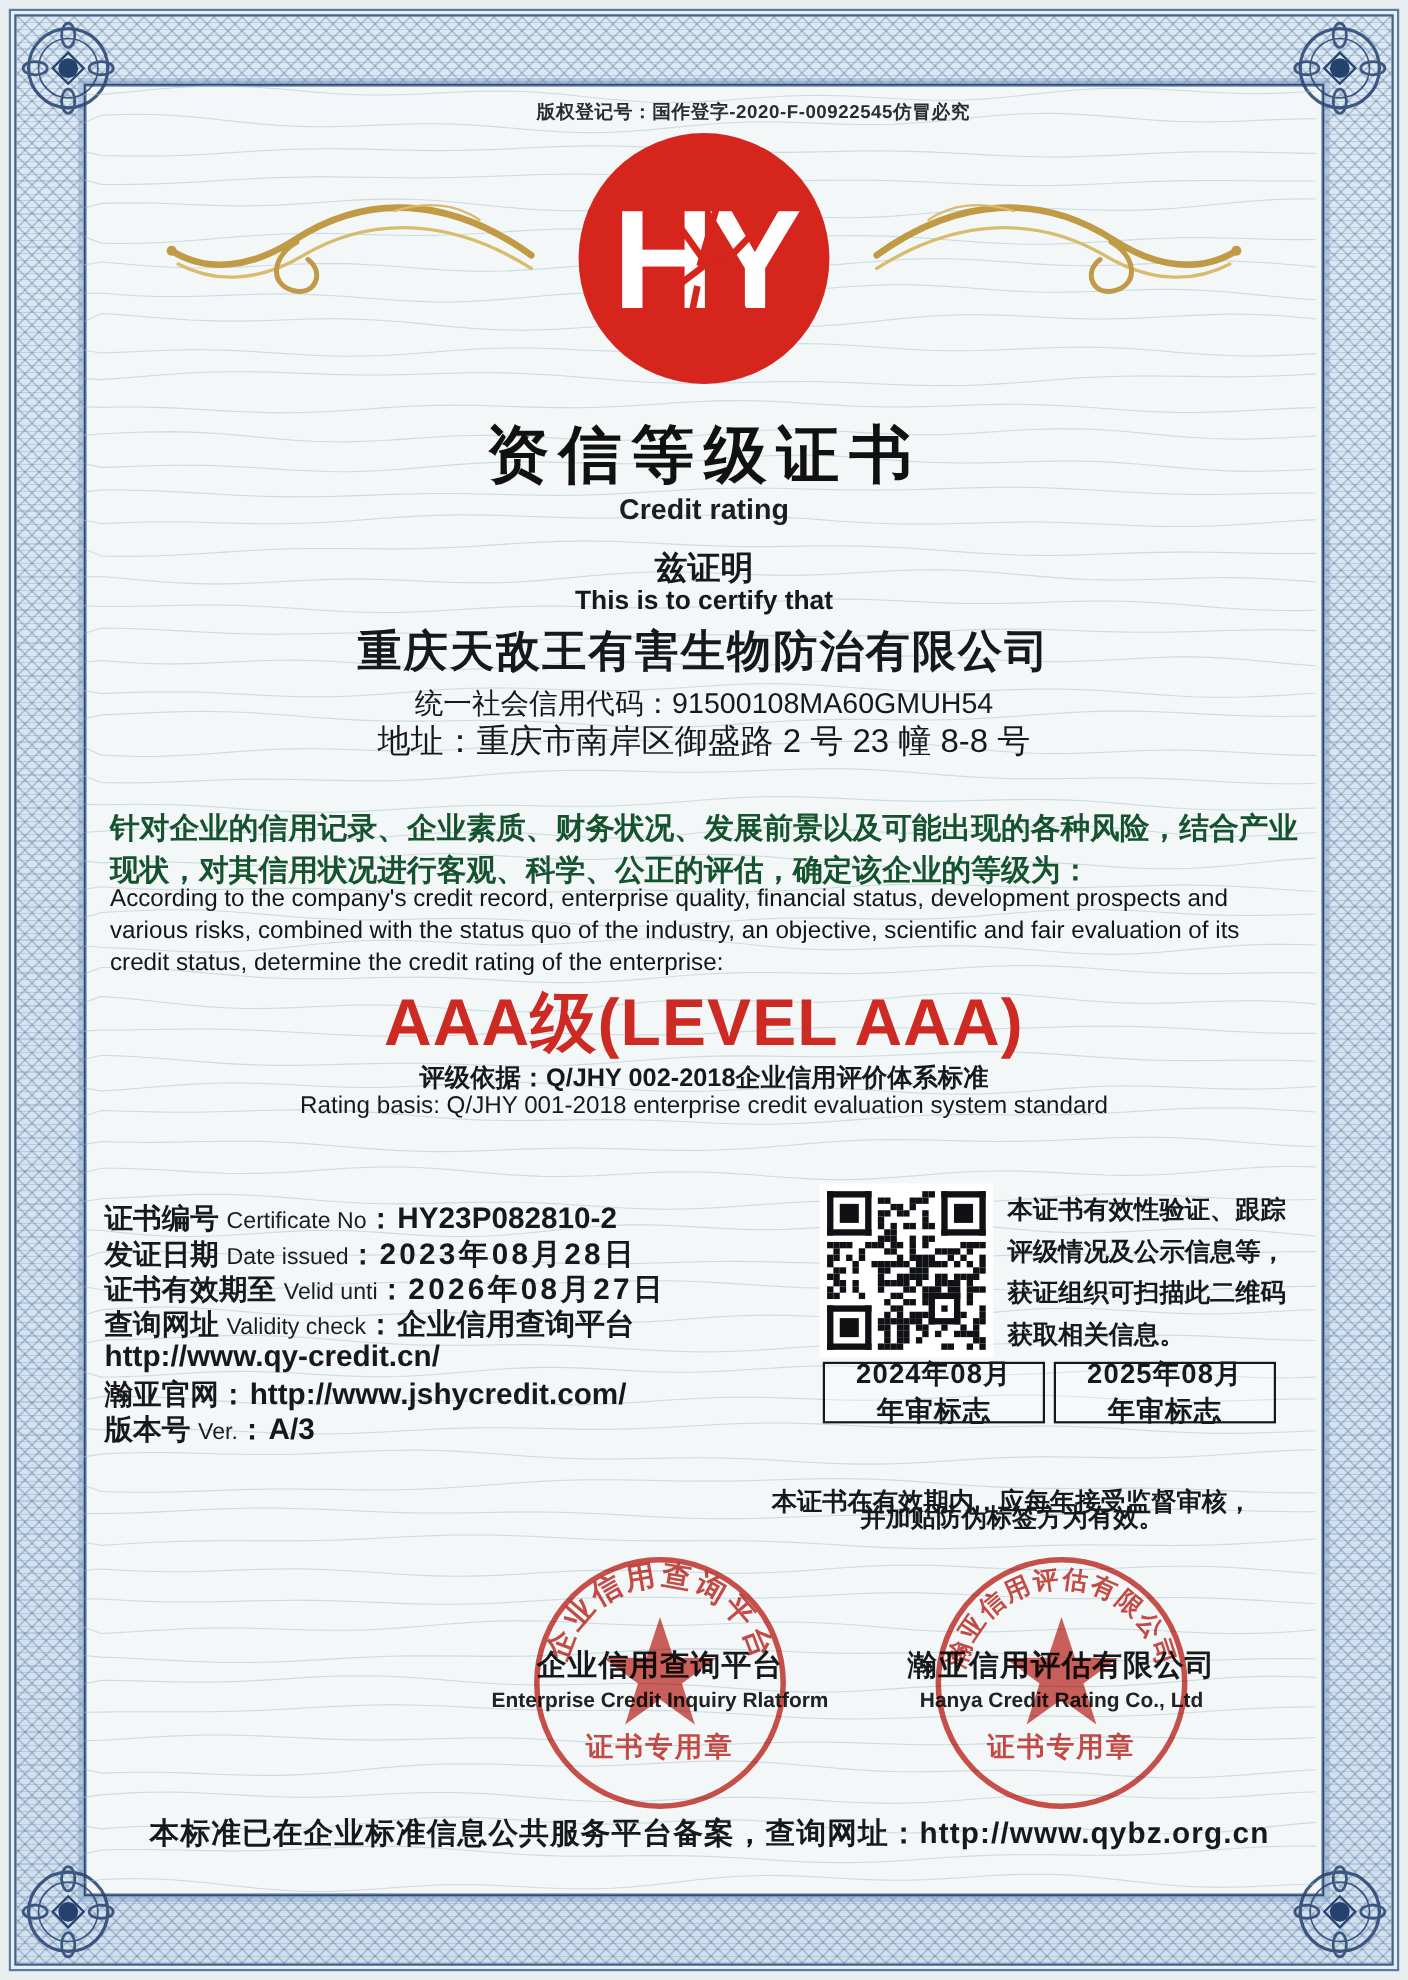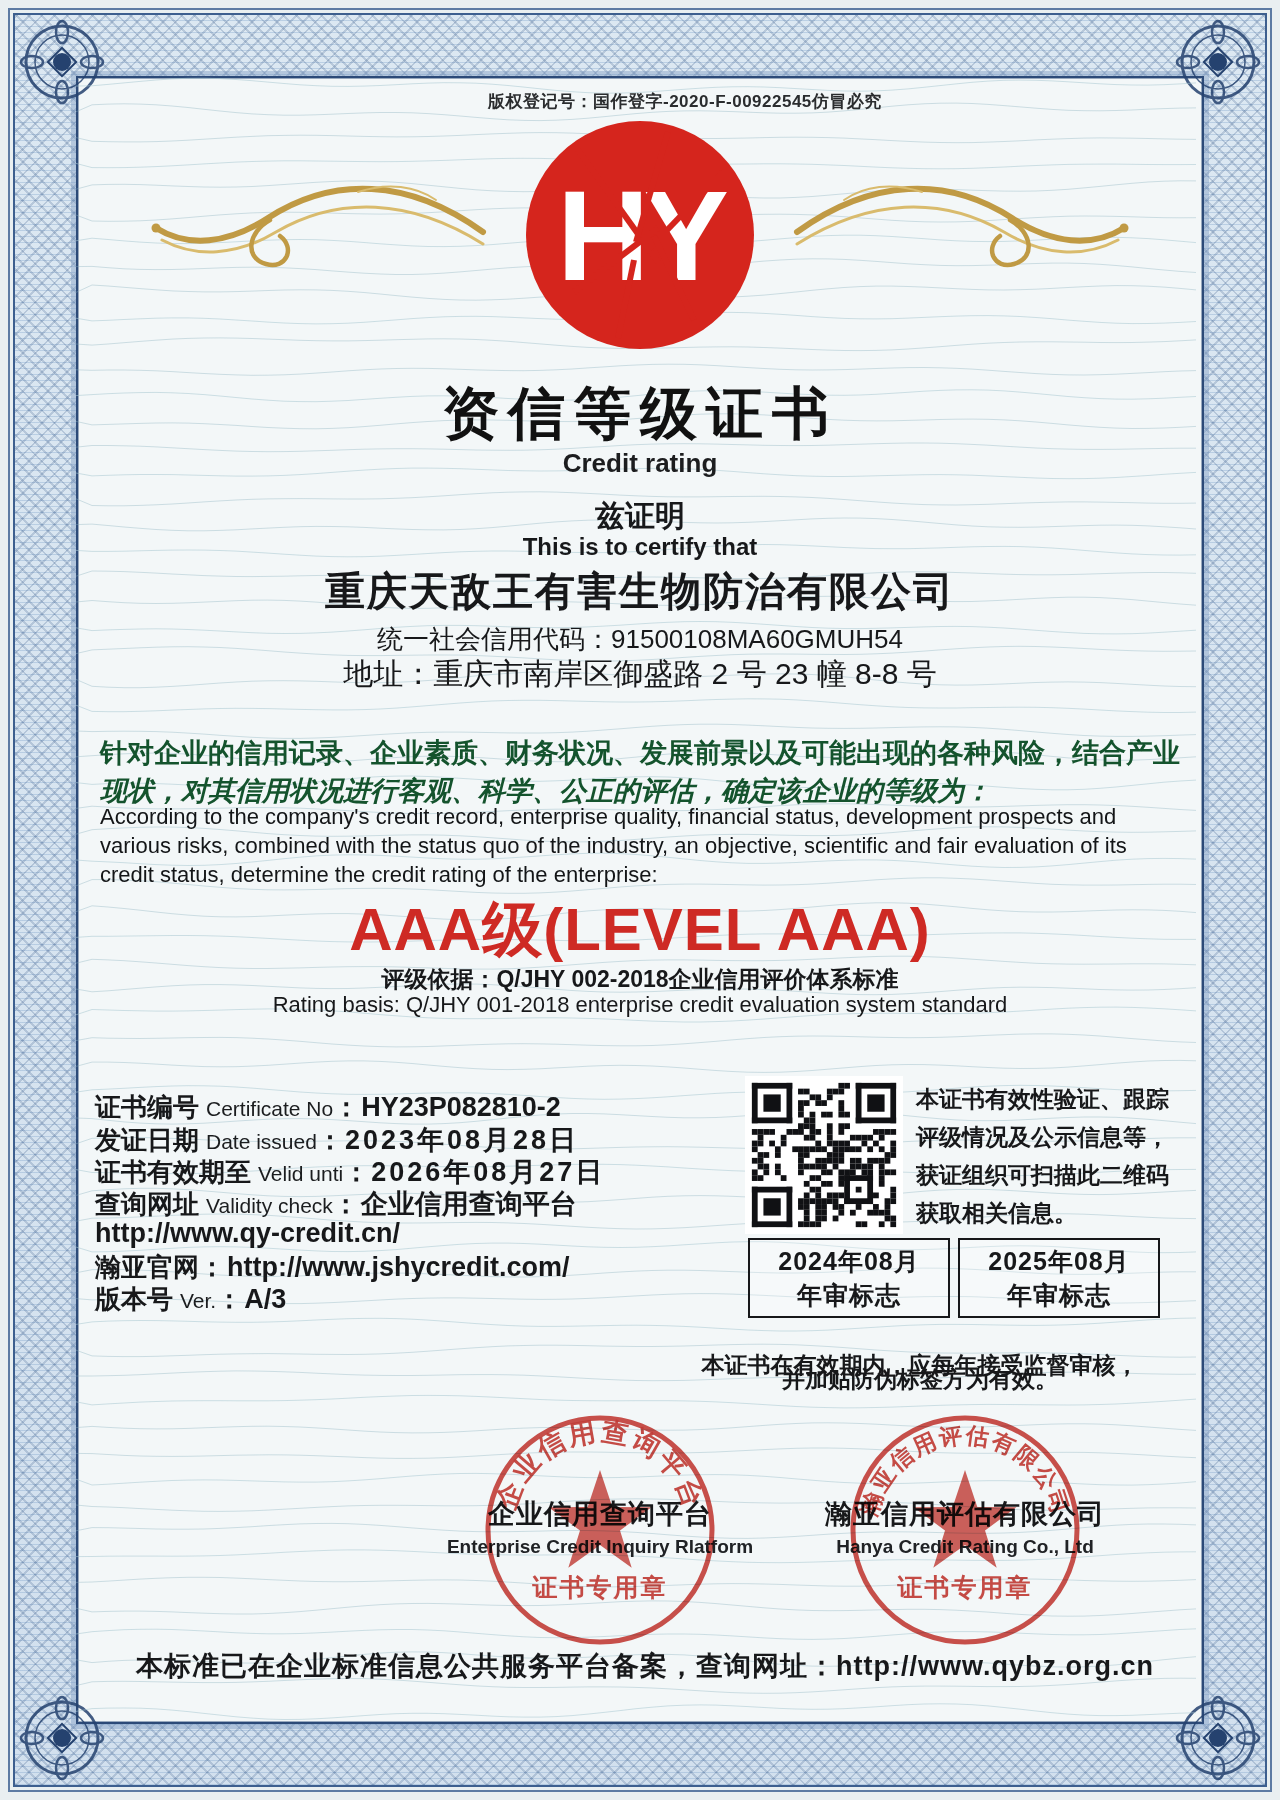--- a/index.html
+++ b/index.html
@@ -28,38 +28,38 @@
   .ctr{left:0;right:0;text-align:center;}
   .copyright{top:90px;left:488px;font-size:17px;font-weight:600;color:#2a2c2e;letter-spacing:.5px;}
   .title-zh{top:376px;font-size:57px;font-weight:700;letter-spacing:9px;color:#111;}
   .title-en{top:448px;font-size:26px;font-weight:600;color:#1c1d1f;}
   .certify-zh{top:496px;font-size:30px;font-weight:600;}
   .certify-en{top:533px;font-size:24px;font-weight:600;}
   .company{top:564px;font-size:40px;font-weight:900;letter-spacing:2px;}
   .code-line{top:622px;font-size:26px;font-weight:500;}
   .addr-line{top:654px;font-size:30px;font-weight:500;}
   .stmt{left:100px;width:1085px;font-size:27px;font-weight:600;color:#14532d;}
-  .stmt1{top:735px;} .stmt2{top:773px;font-style:italic;}
+  .stmt1{top:735px;} .stmt2{top:773px;}
   .stmt-en{top:802px;left:100px;width:1085px;font-size:22px;line-height:29px;font-weight:500;color:#131517;}
   .rating-level{top:890px;font-size:60px;font-weight:900;color:var(--rating-red);letter-spacing:1px;}
   .basis-zh{top:964px;font-size:23px;font-weight:600;}
   .basis-en{top:992px;font-size:22px;font-weight:500;}
 
   
   .detail-row{position:absolute;left:95px;z-index:2;display:flex;align-items:baseline;white-space:nowrap;}
   .d-zh{font-size:26px;font-weight:600;}
   .d-en{font-size:21px;font-weight:500;margin-left:7px;color:#1b1d1f;}
   .d-sep{font-size:26px;font-weight:600;}
   .d-val{font-size:27px;font-weight:600;margin-left:2px;}
   .d-val.spaced{letter-spacing:3px;}
 
   
   .qr{left:745px;top:1076px;width:158px;height:158px;background:#fff;padding:4px;}
   .qr-note{left:916px;width:280px;font-size:23px;font-weight:600;line-height:38px;}
-  .annual-box{top:1238px;width:202px;height:80px;border:2px solid #17181a;z-index:2;position:absolute;
+  .annual-box{top:1238px;width:202px;height:56px;border:2px solid #17181a;z-index:2;position:absolute;
     display:flex;flex-direction:column;justify-content:center;align-items:center;background:rgba(255,255,255,.25);}
   .annual-box .l1,.annual-box .l2{font-size:25px;font-weight:600;letter-spacing:1px;line-height:34px;}
   .supervision{left:660px;width:520px;text-align:center;font-size:23px;font-weight:600;}
 
   
   .org-label{position:absolute;z-index:3;text-align:center;}
   .org-zh{font-size:27px;font-weight:800;letter-spacing:1px;}
   .org-en{font-size:19px;font-weight:600;color:#202225;}
   .seal{position:absolute;z-index:4;mix-blend-mode:multiply;opacity:.93;}
   .seal-ring{fill:none;stroke:var(--seal-red);stroke-width:5;opacity:.9;}

